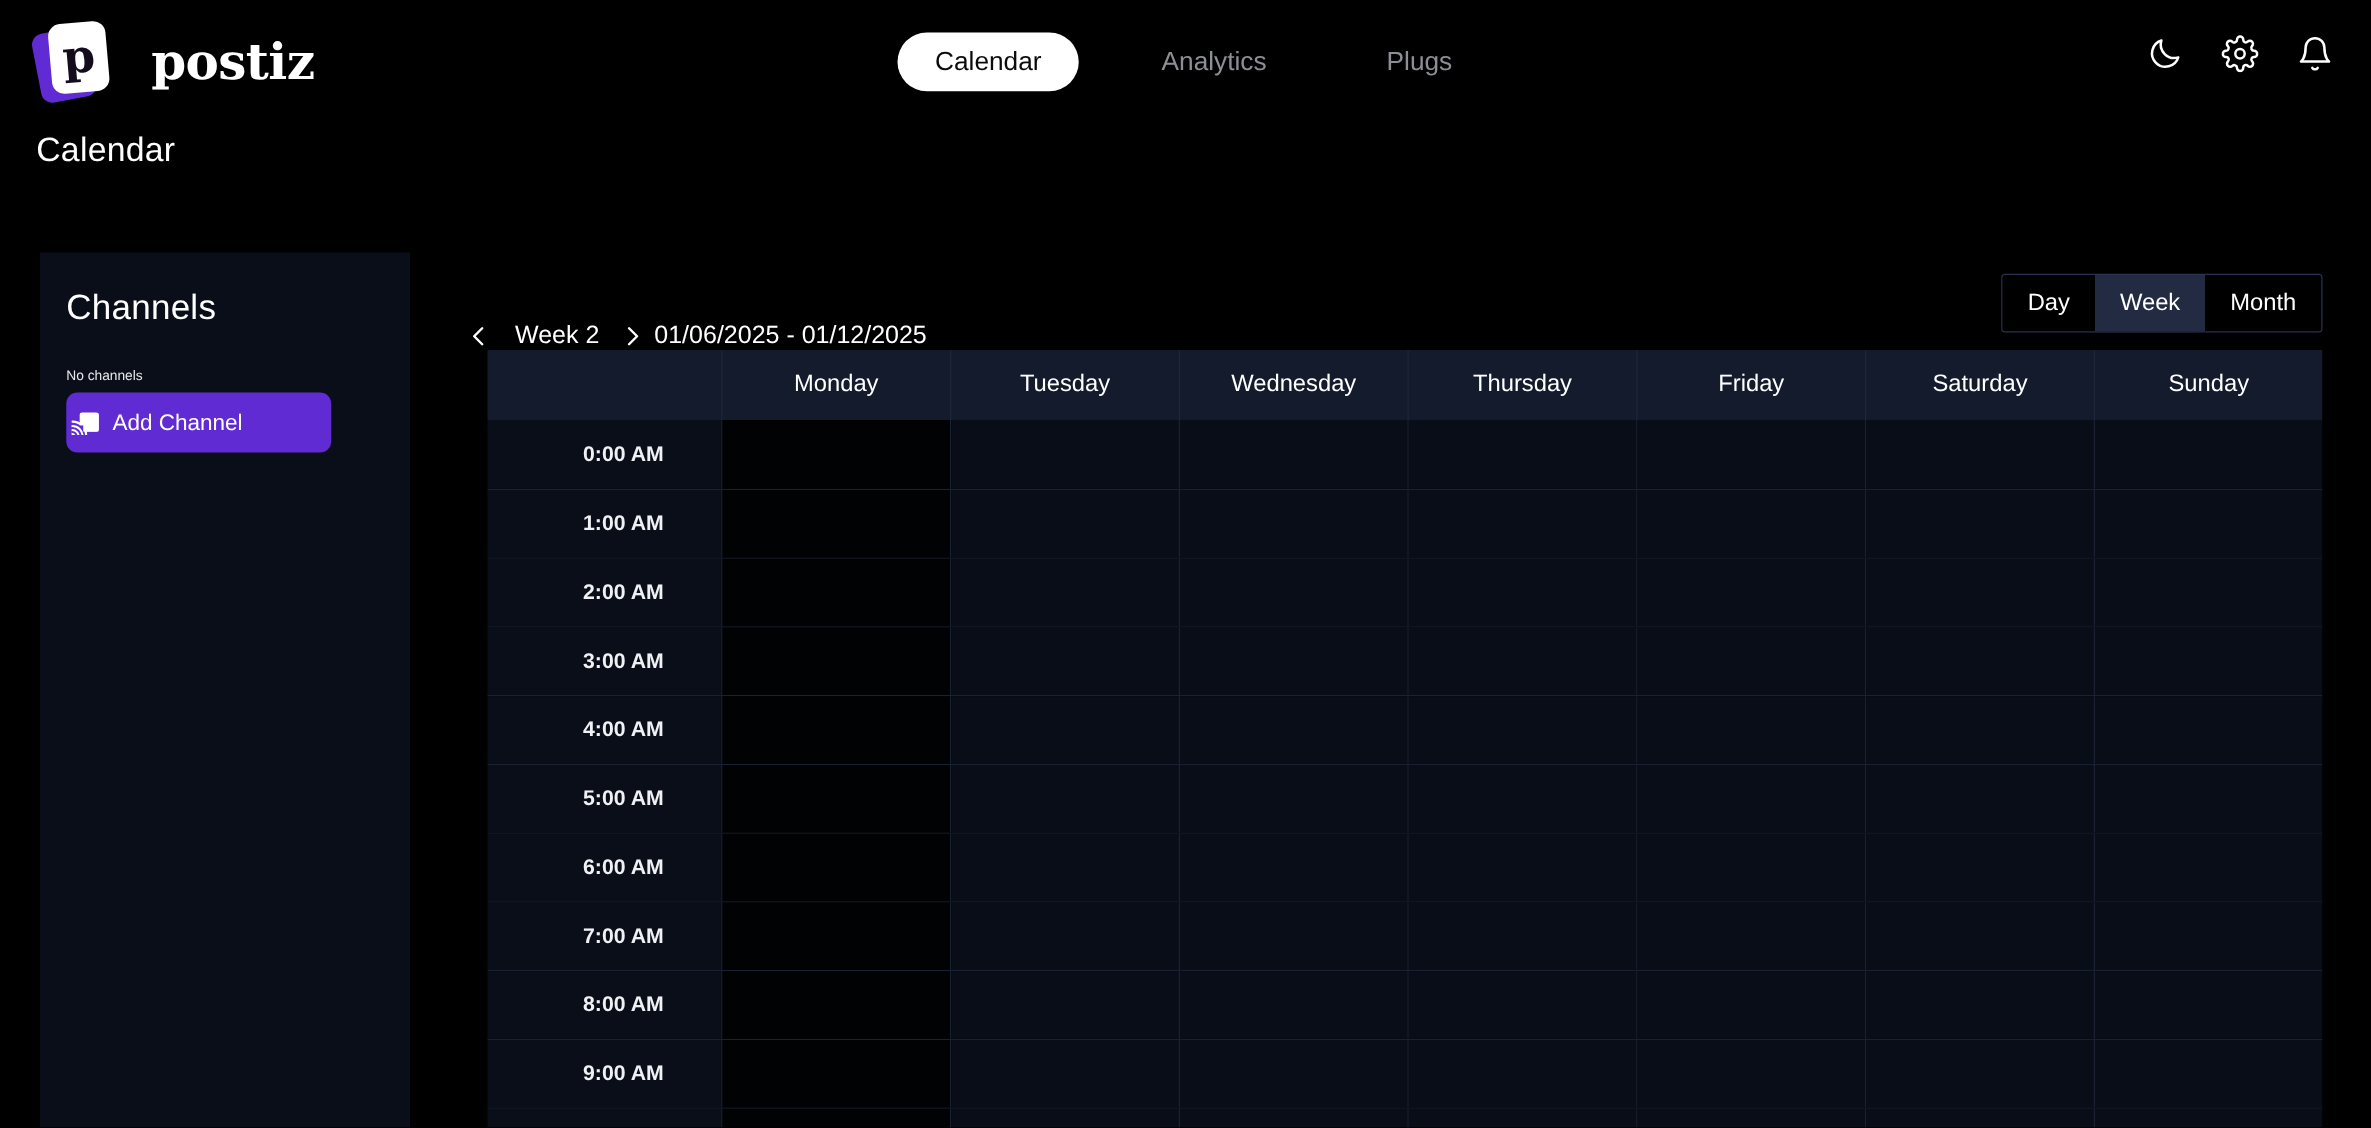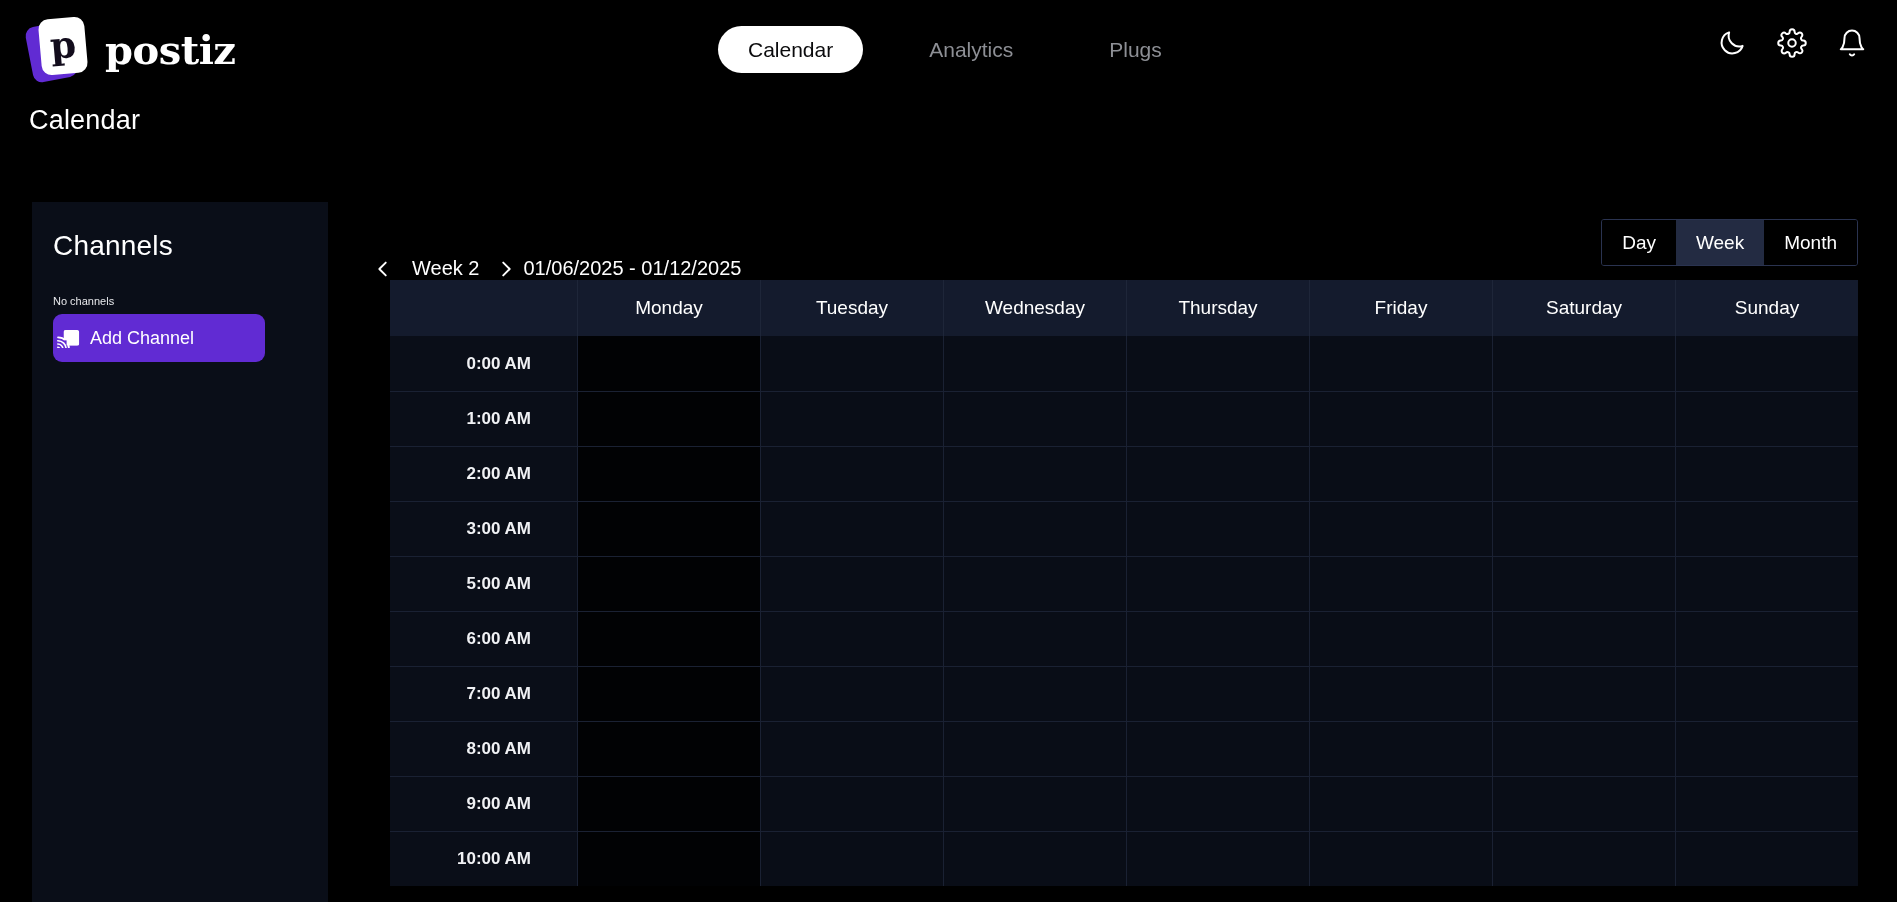--- a/index.html
+++ b/index.html
@@ -37,21 +37,21 @@
     display: flex; align-items: center; justify-content: center;
   }
   .logo-front span {
     font-family: "DejaVu Serif", serif;
     font-weight: 700; font-size: 37px; color: #120C1C;
     line-height: 1; margin-top: -2px;
   }
   .logo-text {
     font-family: "DejaVu Serif", serif;
     font-size: 40px; font-weight: 700; color: #ffffff;
-    letter-spacing: -0.5px; margin-left: 2px;
+    letter-spacing: -0.5px; margin-left: 18px;
   }
 
   .nav {
     position: absolute; left: 718px; top: 26px;
     display: flex; align-items: center; gap: 36px;
   }
   .nav-item {
     font-size: 21px; color: #8D8F95;
     padding: 13px 30px; border-radius: 30px;
     cursor: pointer; white-space: nowrap; line-height: 1;
@@ -281,20 +281,30 @@
           <div class="cell-time">3:00 AM</div>
           <div class="cell-day first-day"></div>
           <div class="cell-day"></div>
           <div class="cell-day"></div>
           <div class="cell-day"></div>
           <div class="cell-day"></div>
           <div class="cell-day"></div>
           <div class="cell-day"></div>
         </div>
         <div class="cal-row">
+          <div class="cell-time">4:00 AM</div>
+          <div class="cell-day first-day"></div>
+          <div class="cell-day"></div>
+          <div class="cell-day"></div>
+          <div class="cell-day"></div>
+          <div class="cell-day"></div>
+          <div class="cell-day"></div>
+          <div class="cell-day"></div>
+        </div>
+        <div class="cal-row">
           <div class="cell-time">5:00 AM</div>
           <div class="cell-day first-day"></div>
           <div class="cell-day"></div>
           <div class="cell-day"></div>
           <div class="cell-day"></div>
           <div class="cell-day"></div>
           <div class="cell-day"></div>
           <div class="cell-day"></div>
         </div>
         <div class="cal-row">

